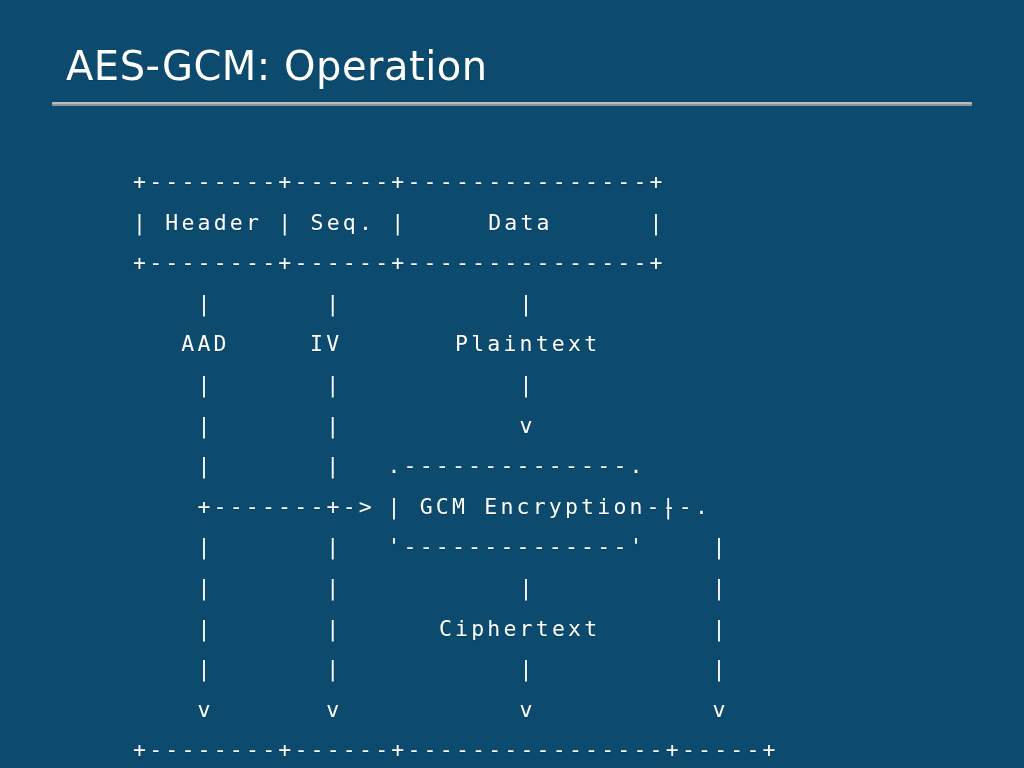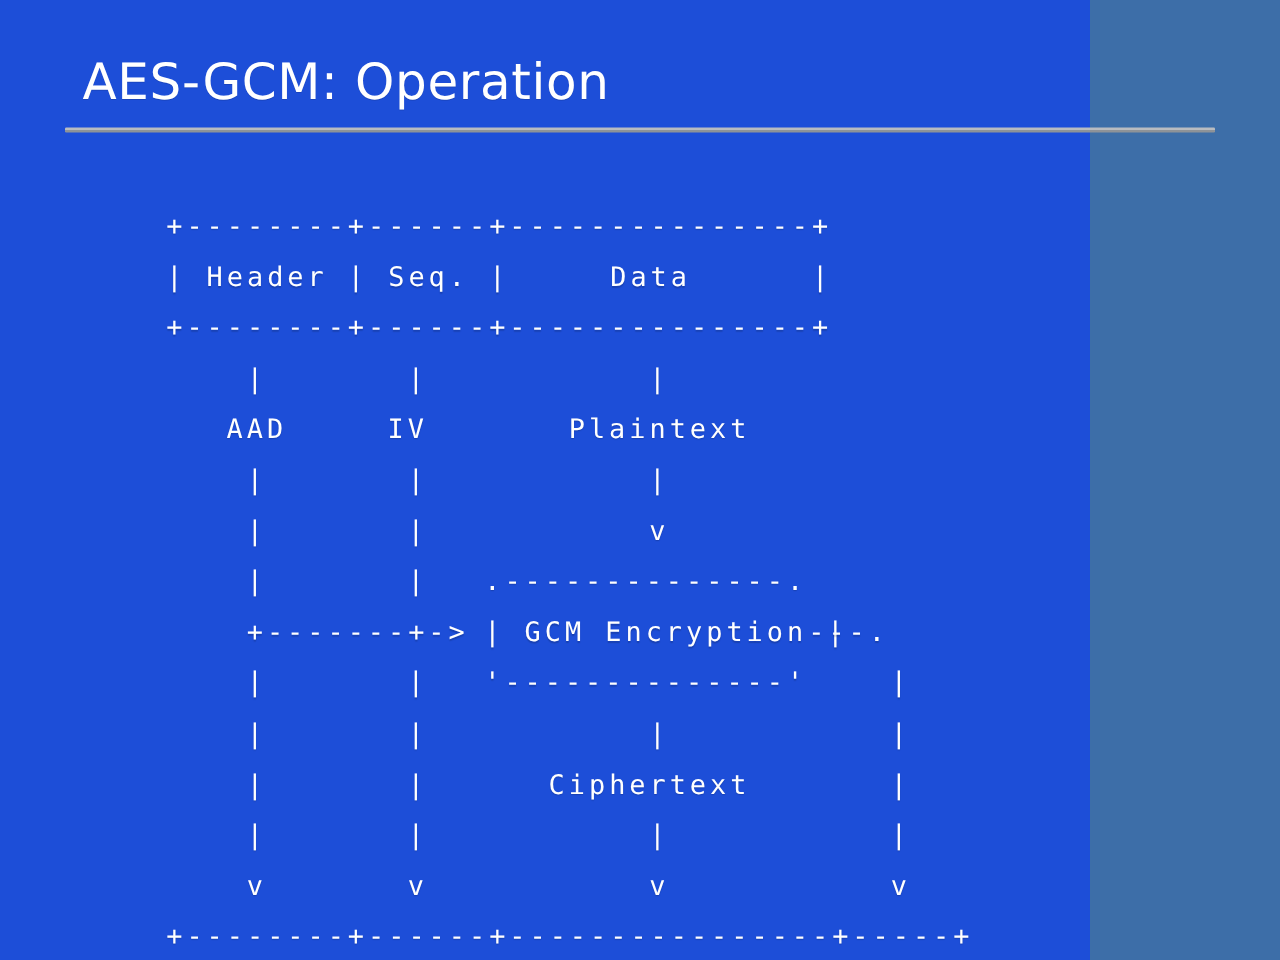--- a/index.html
+++ b/index.html
@@ -9,23 +9,23 @@
   }
   body {
     width: 1024px;
     height: 768px;
     overflow: hidden;
     background: #3d6ea8;
     font-family: "DejaVu Sans", sans-serif;
   }
   #slide {
     position: relative;
-    width: 872px;
+    width: 1024px;
     height: 768px;
-    background: #1d4ed8;
+    background: #0c4a6e;
     box-sizing: border-box;
   }
 
   
   #title-block {
     position: absolute;
     left: 52px;
     top: 40px;
     width: 920px;
   }

